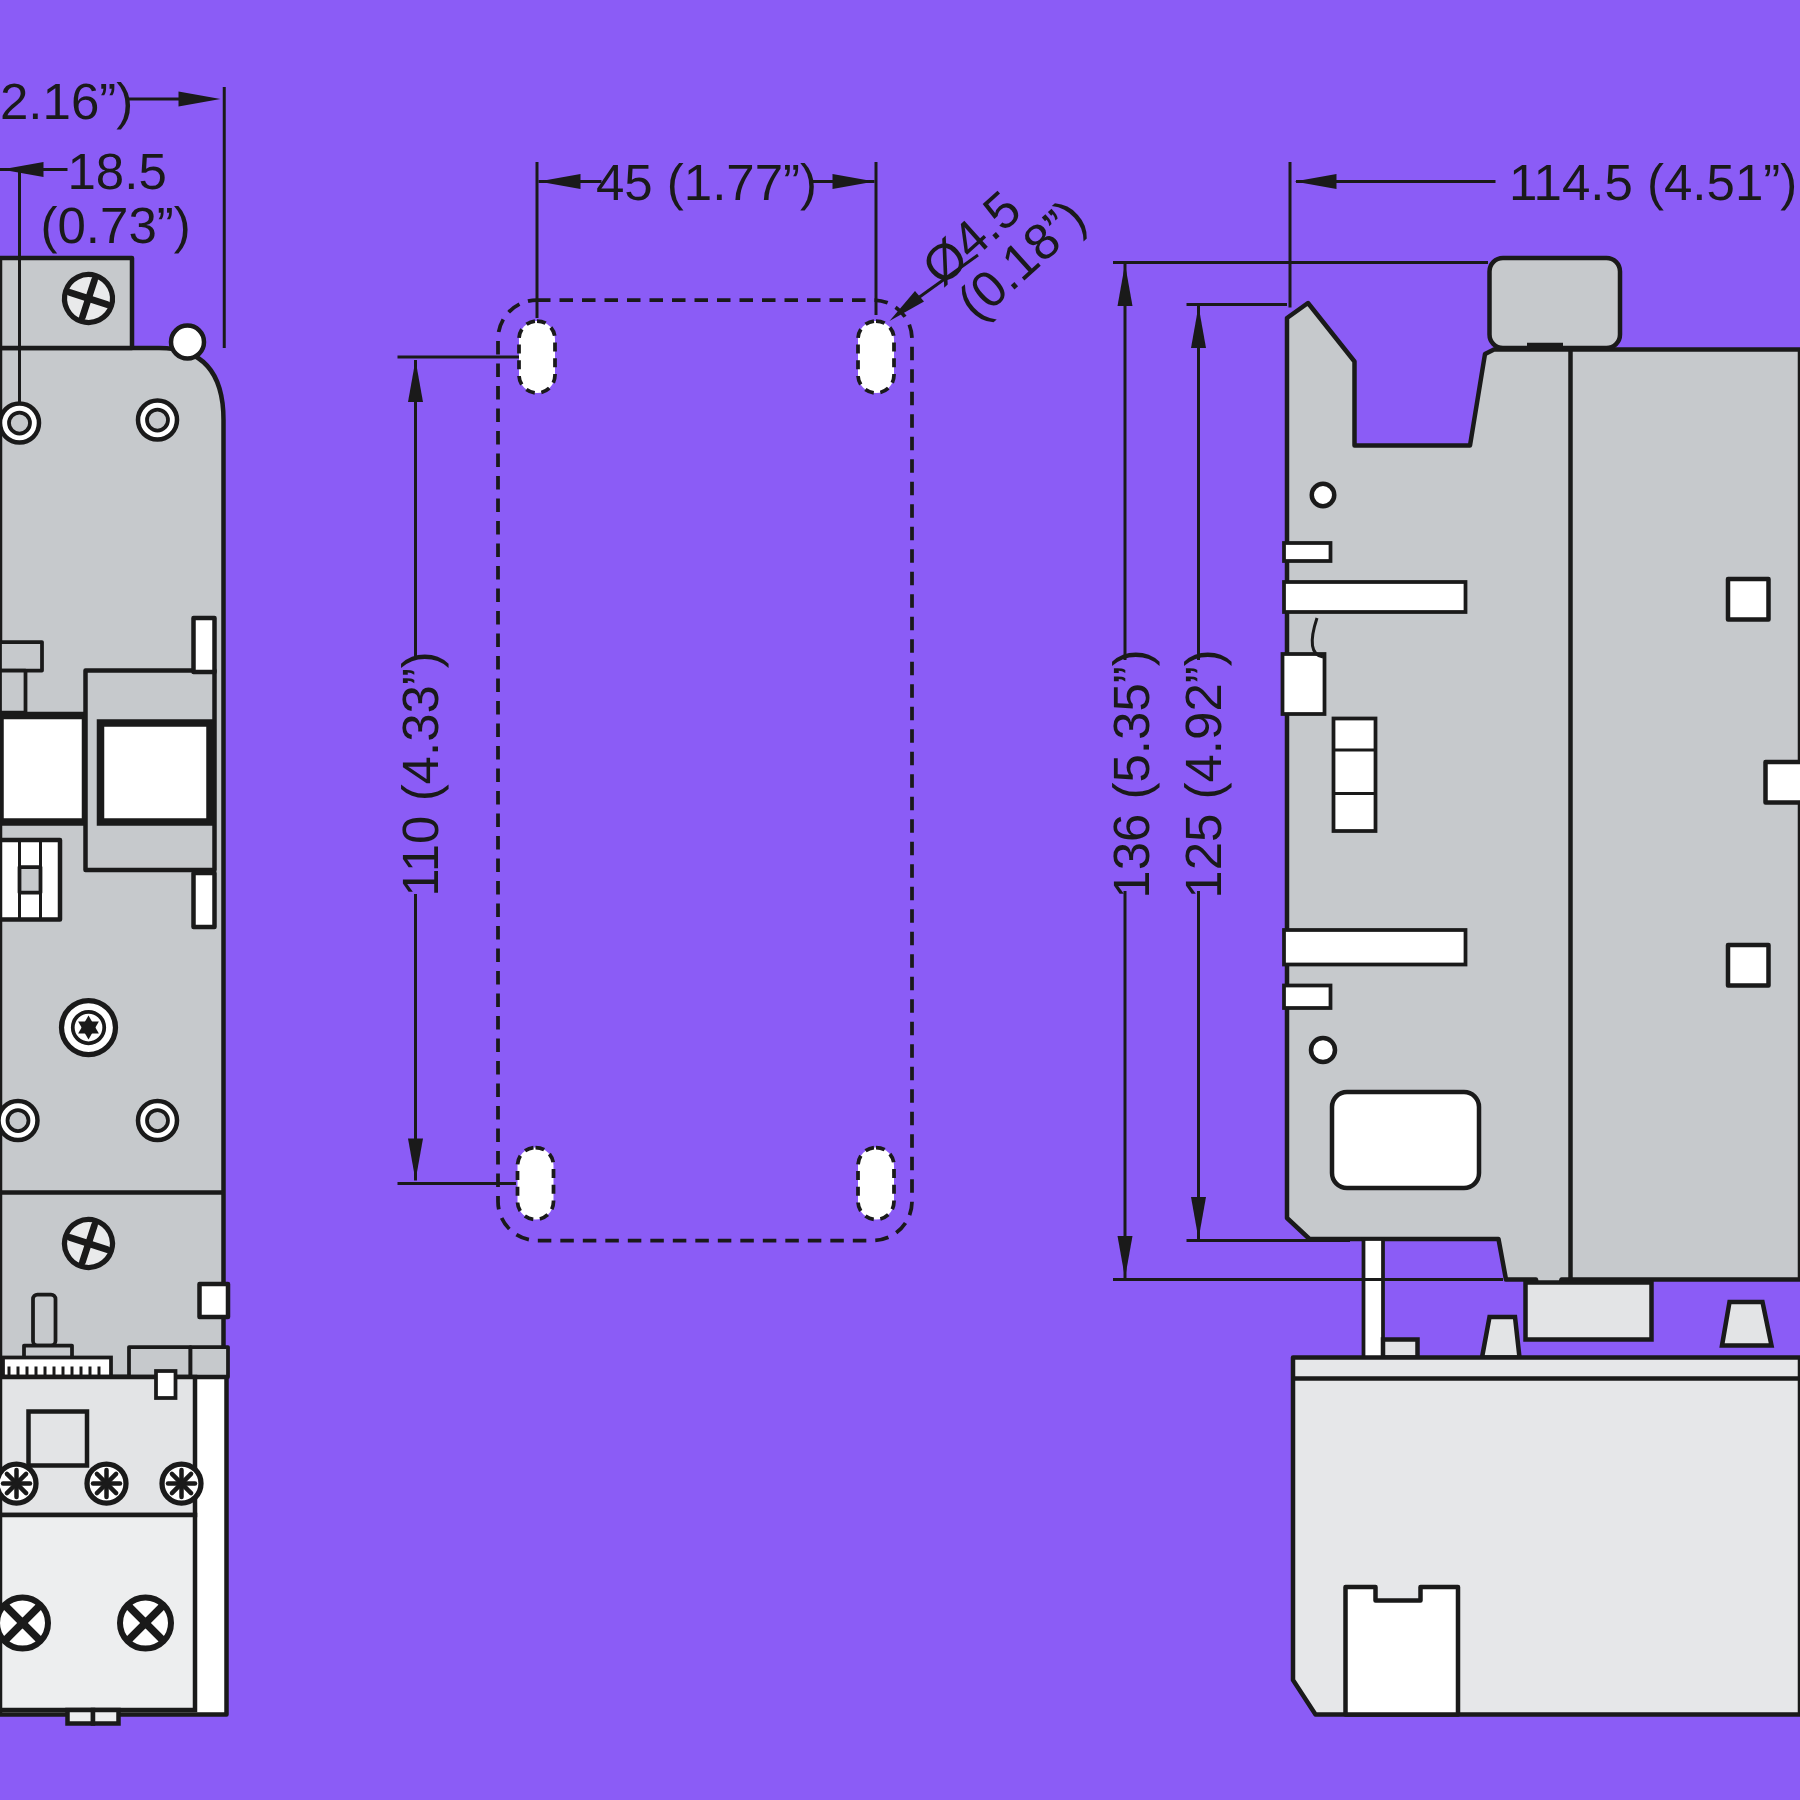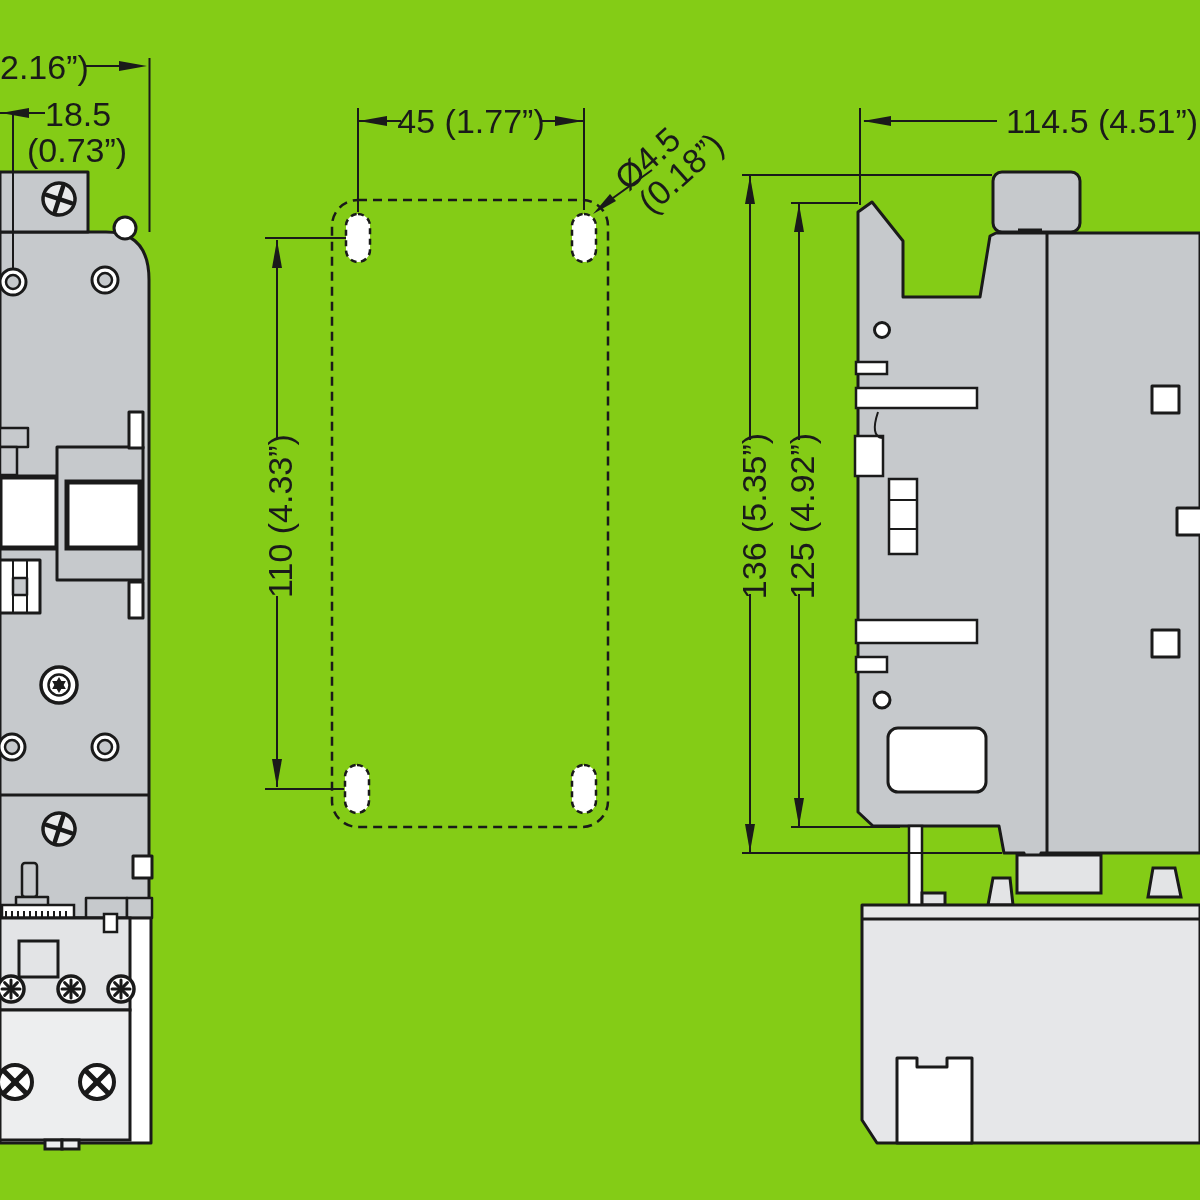--- a/index.html
+++ b/index.html
@@ -1,16 +1,16 @@
 <!DOCTYPE html>
 <html><head>
 <meta charset="utf-8">
 <style>
   html,body{margin:0;padding:0;background:#fff;}
-  .canvas{width:1200px;height:1200px;position:relative;background:#84cc16;overflow:hidden;}
+  .canvas{width:1200px;height:1200px;position:relative;background:#8b5cf6;overflow:hidden;}
   svg{display:block;}
   .body-fill{fill:#c6c9cc;stroke:#1a1a1a;stroke-width:3;stroke-linejoin:round;}
   .body-fill-thin{fill:#c6c9cc;stroke:#1a1a1a;stroke-width:2.5;stroke-linejoin:round;}
   .relay-fill{fill:#e6e7e9;stroke:#1a1a1a;stroke-width:3;stroke-linejoin:round;}
   .panel1{fill:#e3e4e6;stroke:#1a1a1a;stroke-width:3;}
   .panel2{fill:#edeeef;stroke:#1a1a1a;stroke-width:3;}
   .white{fill:#ffffff;stroke:#1a1a1a;stroke-width:3;stroke-linejoin:round;}
   .white-thin{fill:#ffffff;stroke:#1a1a1a;stroke-width:2.5;}
   .frame{fill:#ffffff;stroke:#1a1a1a;stroke-width:5;}
   .ln{stroke:#1a1a1a;stroke-width:3;fill:none;}

